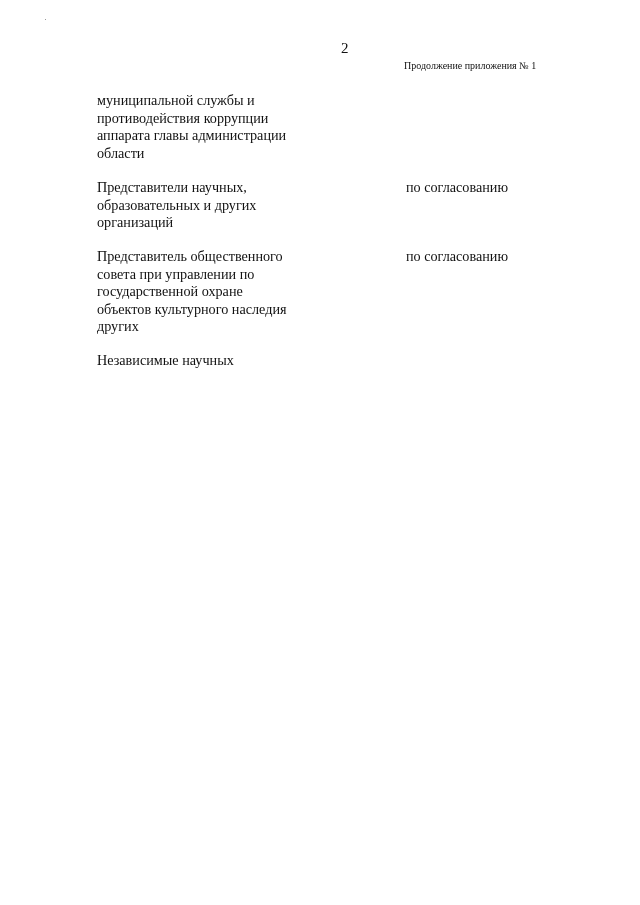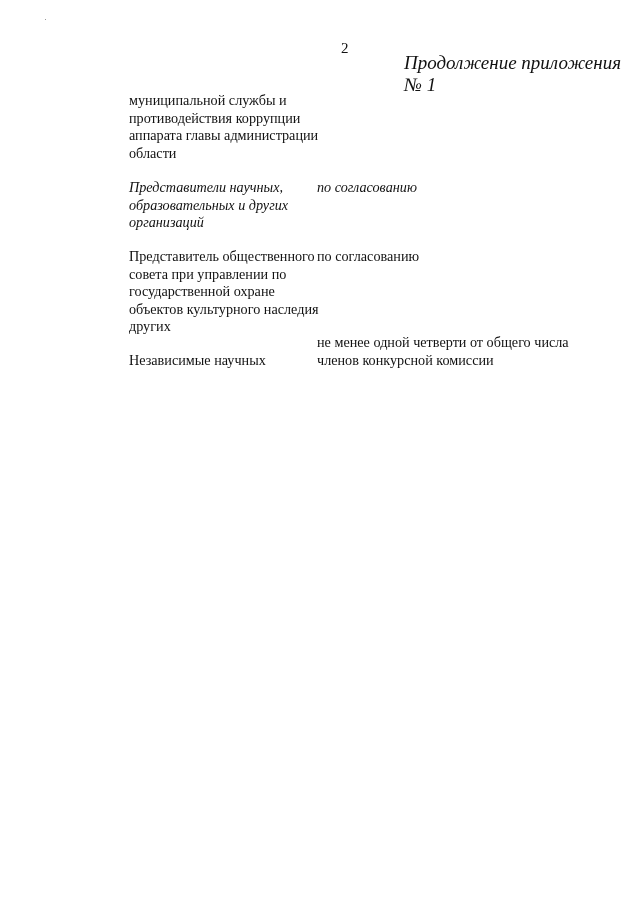--- a/index.html
+++ b/index.html
@@ -3,54 +3,52 @@
   <meta charset="utf-8">
   <style>
     html, body { margin: 0; padding: 0; background: #ffffff; }
     body {
       width: 640px; height: 905px; position: relative; overflow: hidden;
       font-family: "Liberation Serif", "DejaVu Serif", serif;
       color: #111111;
     }
     .dot { position: absolute; left: 45px; top: 19px; width: 1px; height: 1px; background: #999; }
     .page-num { position: absolute; left: 341px; top: 40px; font-size: 15px; }
-    .appendix { position: absolute; left: 404px; top: 52px; font-size: 19px; font-style: italic; }
+    .appendix { position: absolute; left: 404px; top: 60px; font-size: 10px; }
     .row { position: absolute; left: 97px; width: 500px; font-size: 14.2px; line-height: 17.5px; }
-    .left { position: absolute; left: 0; top: 0; width: 215px; white-space: pre-line; margin-left: 32px; }
-    .right { position: absolute; left: 220px; top: 0; width: 280px; white-space: pre-line; }
+    .left { position: absolute; left: 0; top: 0; width: 215px; white-space: pre-line; }
+    .right { position: absolute; left: 220px; top: 0; width: 280px; white-space: pre-line; text-align: center; }
   </style>
 </head>
 <body>
 
 <div class="dot"></div>
 
 <div class="page-num">2</div>
 <div class="appendix">Продолжение приложения № 1</div>
 
 <div class="row" style="top:92px; height:72px;">
   <div class="left">муниципальной службы и
 противодействия коррупции
 аппарата главы администрации
 области</div>
   <div class="right"></div>
 </div>
 
-<div class="row" style="top:179px; height:54px;font-style:italic;">
+<div class="row" style="top:179px; height:54px;">
   <div class="left">Представители научных,
 образовательных и других
 организаций</div>
   <div class="right">по согласованию</div>
 </div>
 
 <div class="row" style="top:248px; height:88px;">
   <div class="left">Представитель общественного
 совета при управлении по
 государственной охране
 объектов культурного наследия
 других</div>
   <div class="right">по согласованию</div>
 </div>
 
 <div class="row" style="top:334px; height:40px;">
   <div class="left" style="top:18px;">Независимые научных</div>
-  <div class="right">не менее одной четверти от общего числа
-членов  конкурсной комиссии</div>
 </div>
 
 </body></html>

